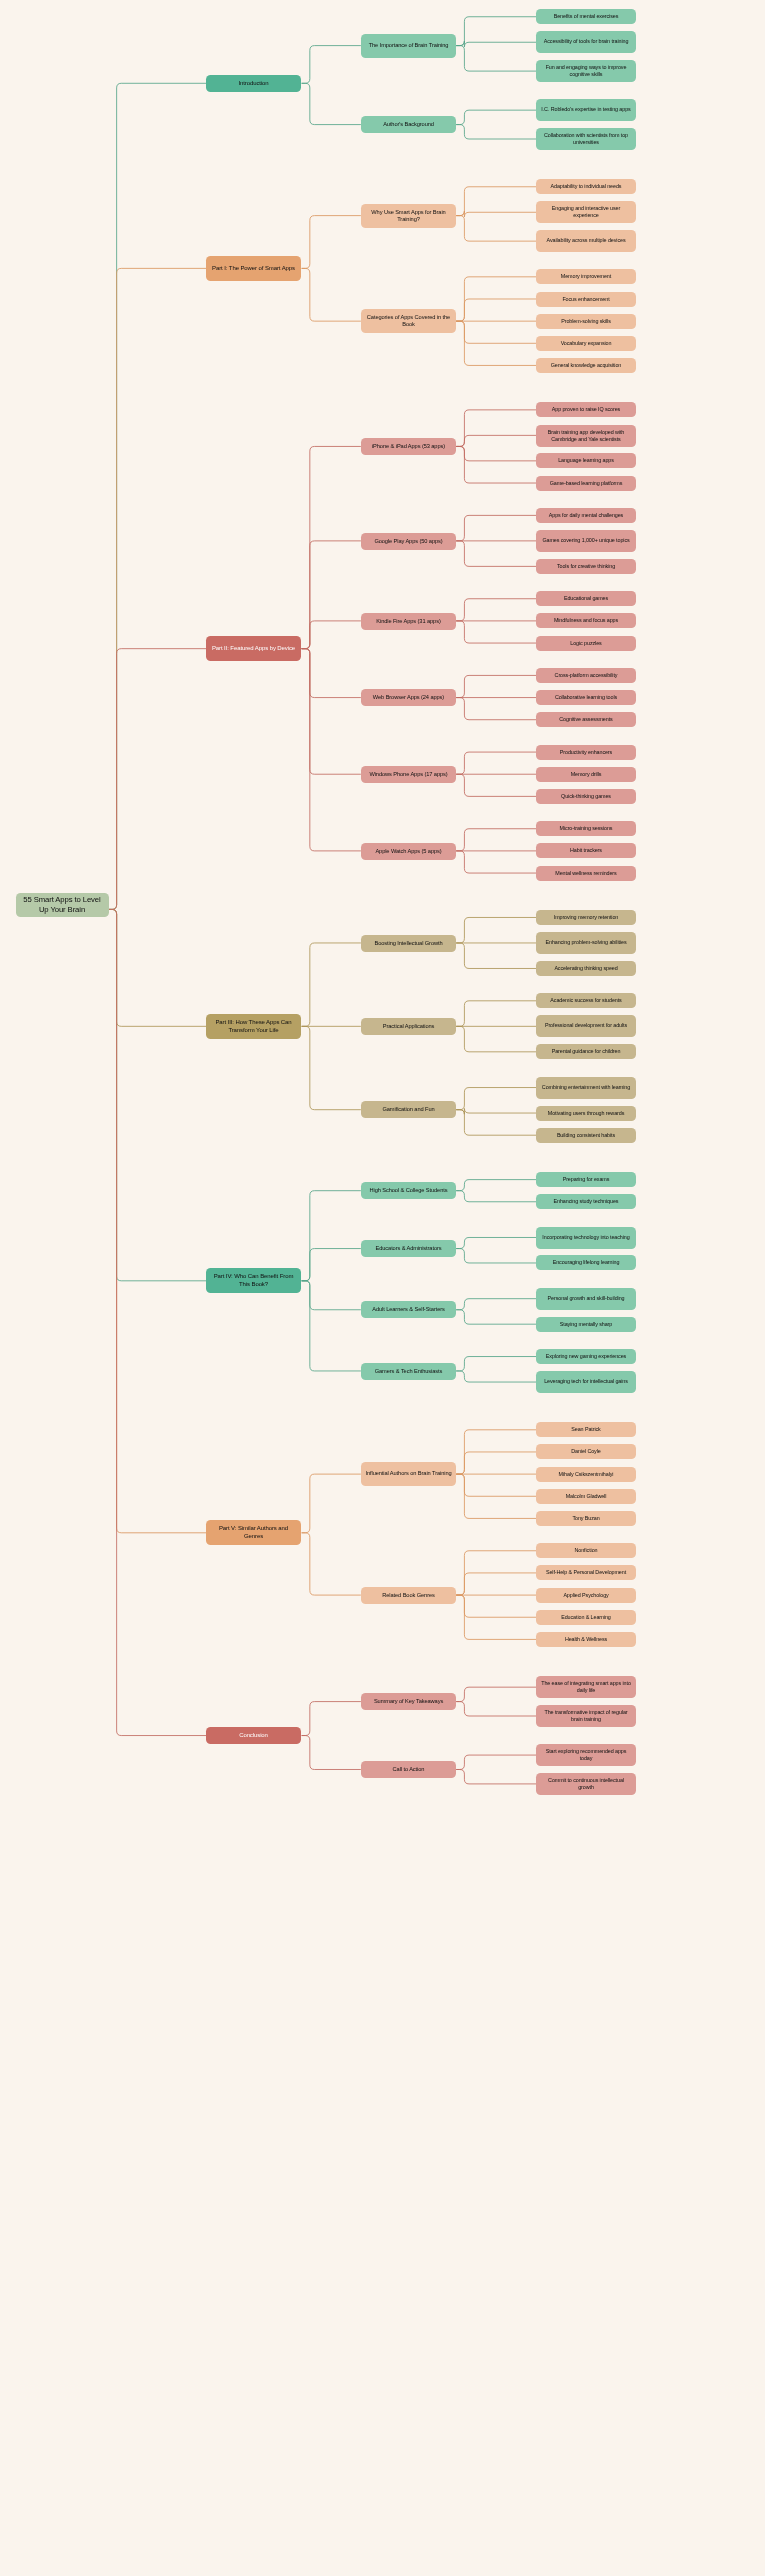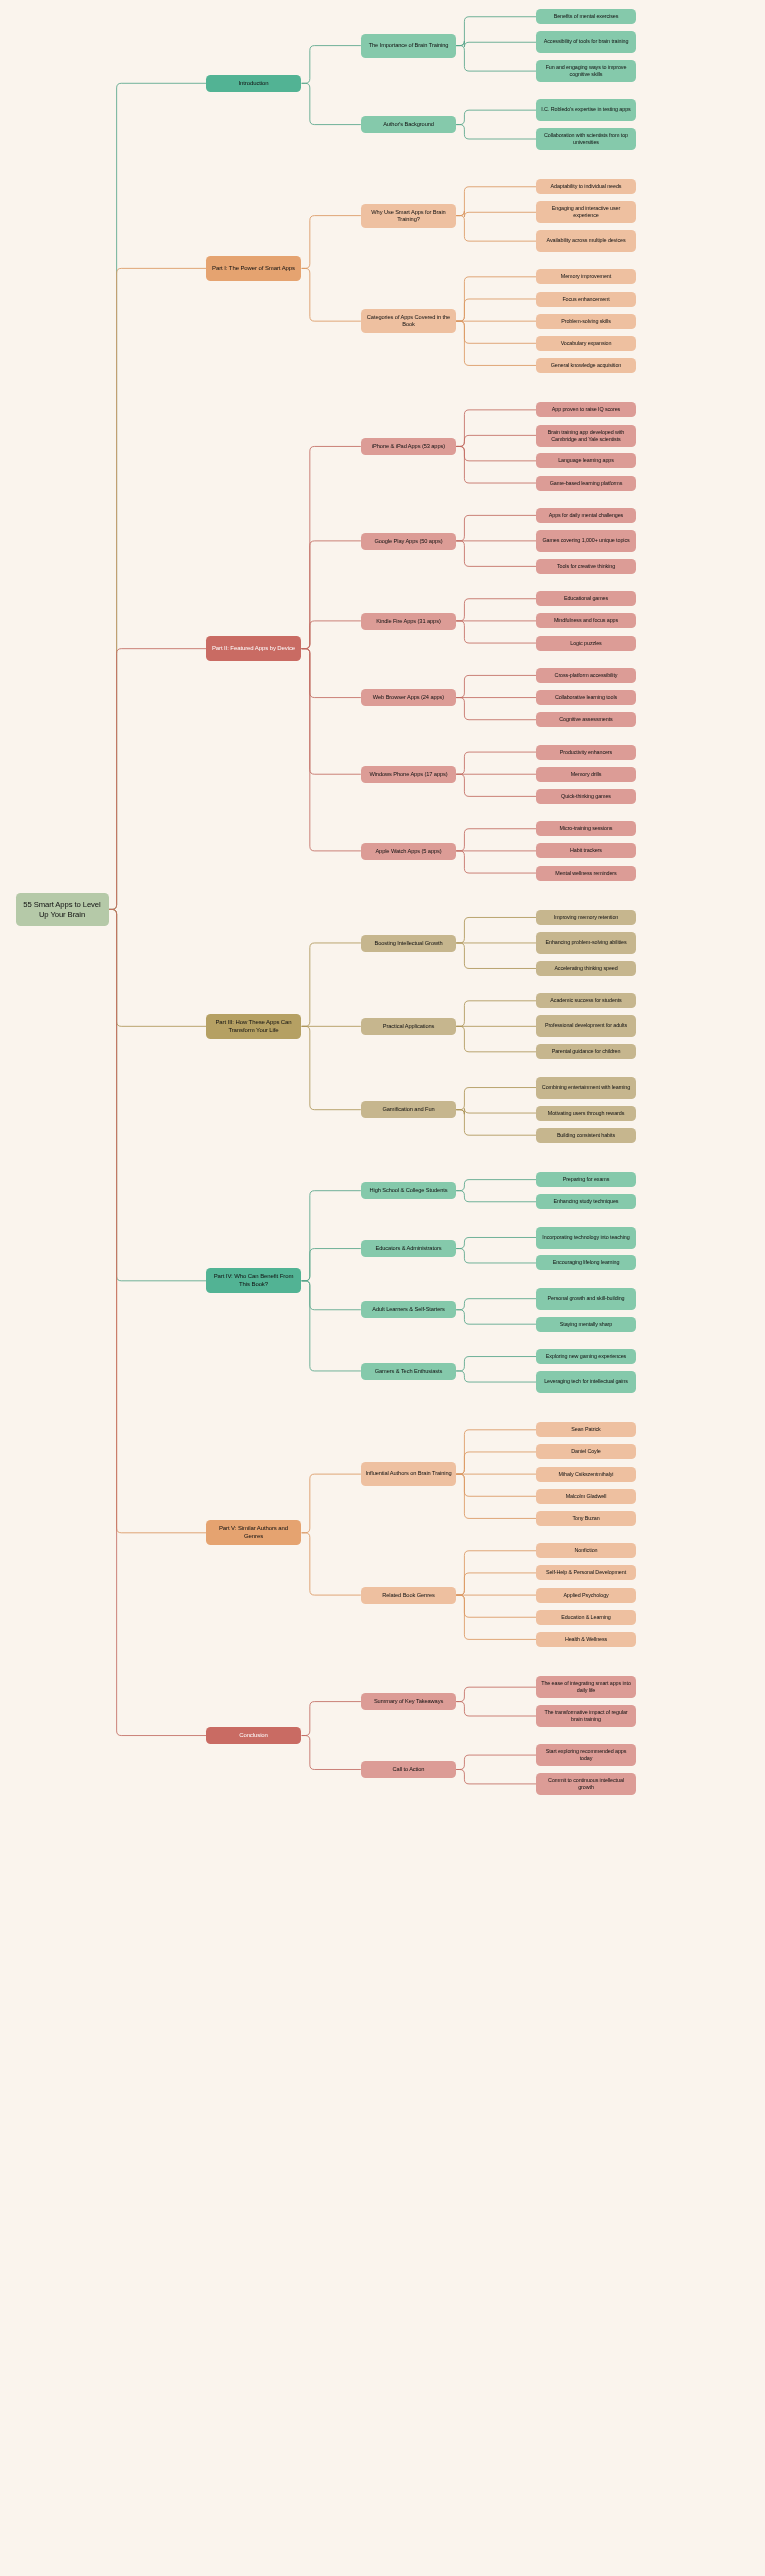--- a/index.html
+++ b/index.html
@@ -133,21 +133,21 @@
       <path d="M 885 3095.900000000001 L 892 3095.900000000001 Q 901 3095.900000000001 901 3104.900000000001 L 901 3172.900000000001 Q 901 3181.900000000001 910 3181.900000000001 L 1040 3181.900000000001" fill="none" stroke="#d9955f" stroke-width="1.6"></path>
       <path d="M 210 1765.0750000000007 L 217 1765.0750000000007 Q 226 1765.0750000000007 226 1774.0750000000007 L 226 3359.5000000000014 Q 226 3368.5000000000014 235 3368.5000000000014 L 400 3368.5000000000014" fill="none" stroke="#c0685f" stroke-width="1.6"></path>
       <path d="M 585 3368.5000000000014 L 592 3368.5000000000014 Q 601 3368.5000000000014 601 3359.5000000000014 L 601 3311.6000000000013 Q 601 3302.6000000000013 610 3302.6000000000013 L 700 3302.6000000000013" fill="none" stroke="#c0685f" stroke-width="1.6"></path>
       <path d="M 885 3302.6000000000013 L 892 3302.6000000000013 Q 901 3302.6000000000013 901 3293.6000000000013 L 901 3283.6000000000013 Q 901 3274.6000000000013 910 3274.6000000000013 L 1040 3274.6000000000013" fill="none" stroke="#c0685f" stroke-width="1.6"></path>
       <path d="M 885 3302.6000000000013 L 892 3302.6000000000013 Q 901 3302.6000000000013 901 3311.6000000000013 L 901 3321.6000000000013 Q 901 3330.6000000000013 910 3330.6000000000013 L 1040 3330.6000000000013" fill="none" stroke="#c0685f" stroke-width="1.6"></path>
       <path d="M 585 3368.5000000000014 L 592 3368.5000000000014 Q 601 3368.5000000000014 601 3377.5000000000014 L 601 3425.4000000000015 Q 601 3434.4000000000015 610 3434.4000000000015 L 700 3434.4000000000015" fill="none" stroke="#c0685f" stroke-width="1.6"></path>
       <path d="M 885 3434.4000000000015 L 892 3434.4000000000015 Q 901 3434.4000000000015 901 3425.4000000000015 L 901 3415.4000000000015 Q 901 3406.4000000000015 910 3406.4000000000015 L 1040 3406.4000000000015" fill="none" stroke="#c0685f" stroke-width="1.6"></path>
       <path d="M 885 3434.4000000000015 L 892 3434.4000000000015 Q 901 3434.4000000000015 901 3443.4000000000015 L 901 3453.4000000000015 Q 901 3462.4000000000015 910 3462.4000000000015 L 1040 3462.4000000000015" fill="none" stroke="#c0685f" stroke-width="1.6"></path>
     </svg>
   <div id="nodes">
-      <div class="node root" style="left: 15.5px; top: 893px; width: 93px; height: 33px; background: rgb(181, 201, 168); color: rgb(17, 17, 17); font-size: 7.7px;">
+      <div class="node root" style="left: 15.5px; top: 893px; width: 93px; height: 24px; background: rgb(181, 201, 168); color: rgb(17, 17, 17); font-size: 7.7px;">
         <span>55 Smart Apps to Level Up Your Brain</span>
       </div>
       <div class="node l1" style="left: 206px; top: 75px; width: 95px; height: 17px; background: rgb(82, 179, 148); color: rgb(17, 17, 17); font-size: 6px;">
         <span>Introduction</span>
       </div>
       <div class="node l2" style="left: 361px; top: 34px; width: 95px; height: 24px; background: rgb(133, 201, 171); color: rgb(17, 17, 17); font-size: 5.7px;">
         <span>The Importance of Brain Training</span>
       </div>
       <div class="node l3" style="left: 536px; top: 9.3px; width: 100px; height: 15px; background: rgb(133, 201, 171); color: rgb(17, 17, 17); font-size: 5.4px;">
         <span>Benefits of mental exercises</span>

